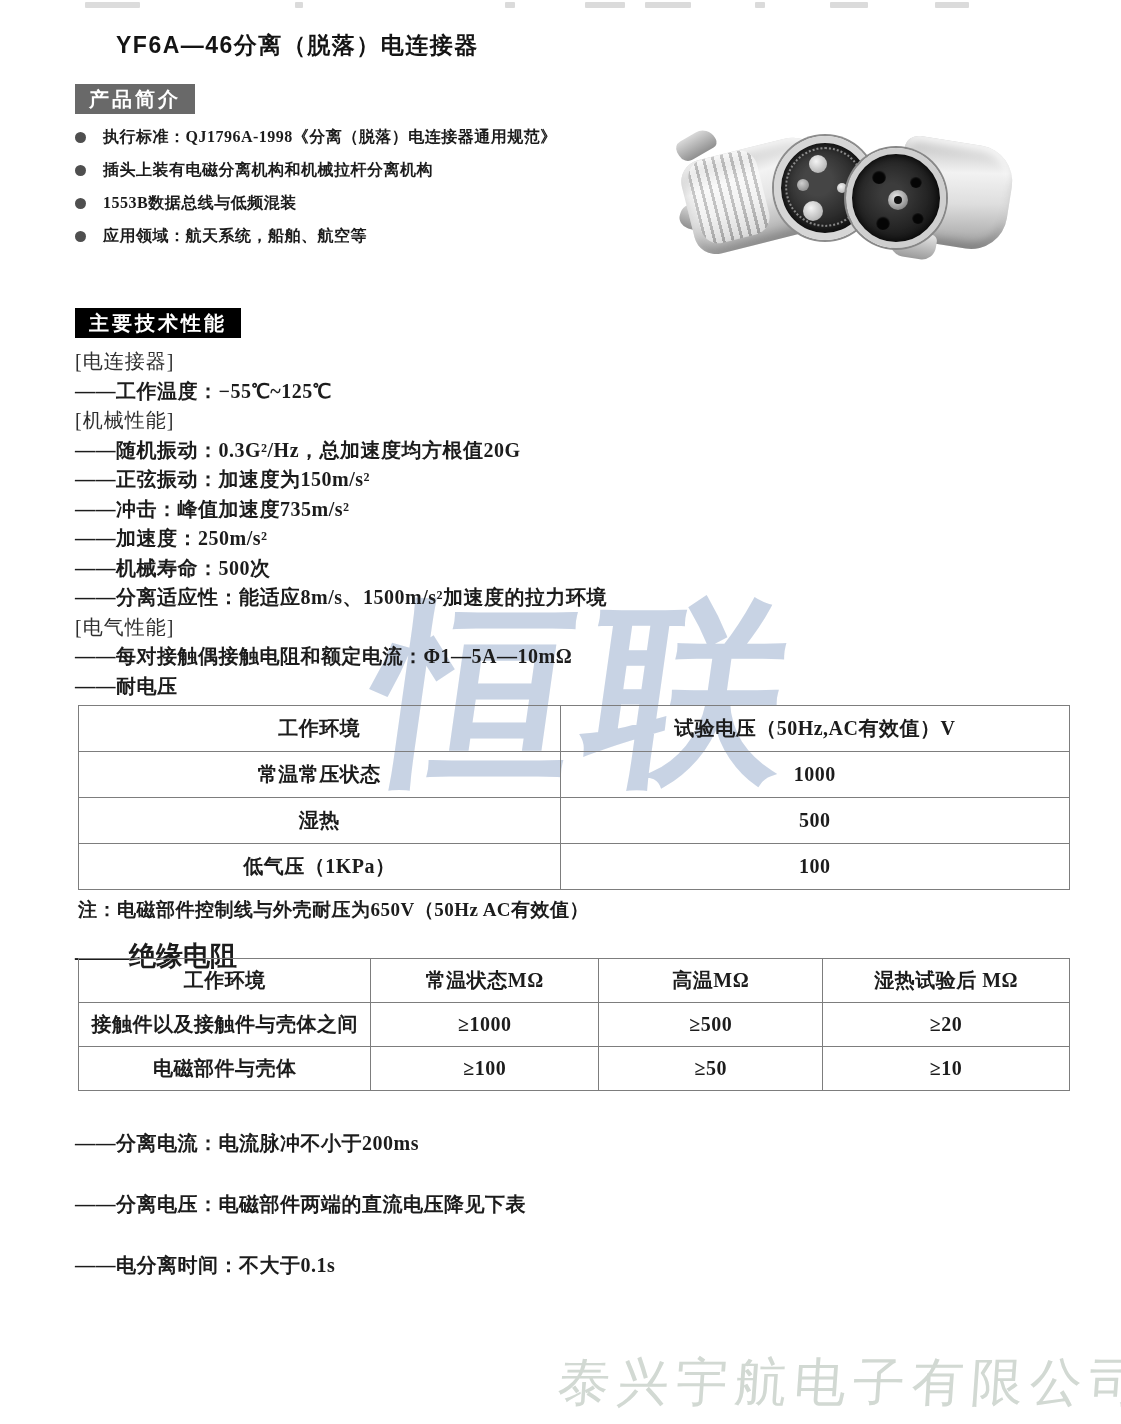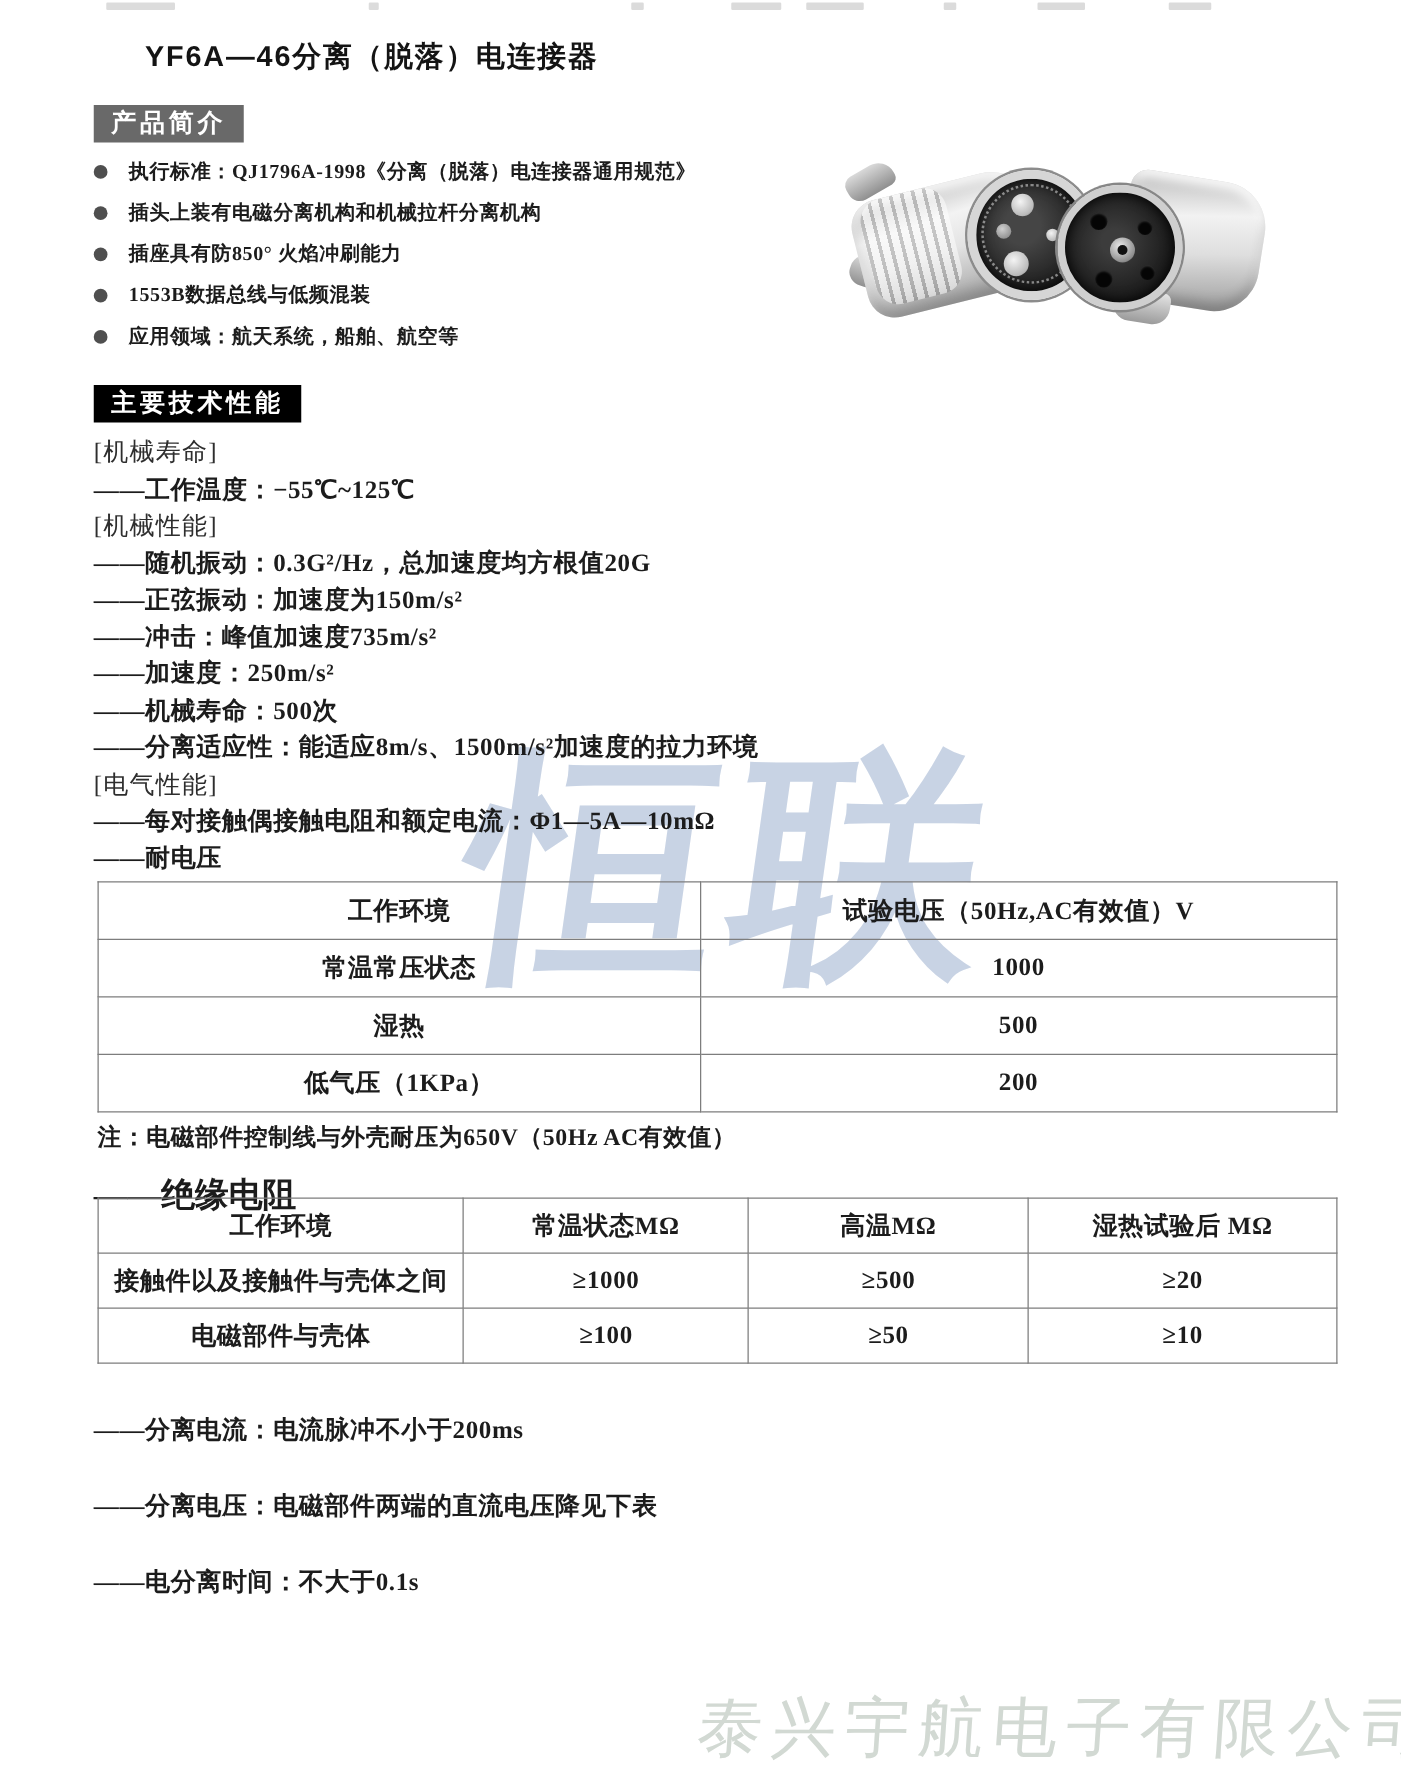--- a/index.html
+++ b/index.html
@@ -147,24 +147,20 @@
   <div class="badge badge1">产品简介</div>
 
   <ul class="bullets">
     <li>
         <span class="dot"></span>
         <span>执行标准：QJ1796A-1998《分离（脱落）电连接器通用规范》</span>
       </li>
     <li>
         <span class="dot"></span>
         <span>插头上装有电磁分离机构和机械拉杆分离机构</span>
-      </li>
-    <li>
-        <span class="dot"></span>
-        <span>插座具有防850° 火焰冲刷能力</span>
       </li>
     <li>
         <span class="dot"></span>
         <span>1553B数据总线与低频混装</span>
       </li>
     <li>
         <span class="dot"></span>
         <span>应用领域：航天系统，船舶、航空等</span>
       </li>
   </ul>
@@ -192,21 +188,21 @@
         <div class="hole hole-c"></div>
         <div class="hole hole-d"></div>
         <div class="cr-center"></div>
       </div>
     </div>
   </div>
 
   <div class="badge badge2">主要技术性能</div>
 
   <div class="tech">
-    <div class="line label">[机械寿命]</div>
+    <div class="line label">[电连接器]</div>
     <div class="line">——工作温度：−55℃~125℃</div>
     <div class="line label">[机械性能]</div>
     <div class="line">——随机振动：0.3G²/Hz，总加速度均方根值20G</div>
     <div class="line">——正弦振动：加速度为150m/s²</div>
     <div class="line">——冲击：峰值加速度735m/s²</div>
     <div class="line">——加速度：250m/s²</div>
     <div class="line">——机械寿命：500次</div>
     <div class="line">——分离适应性：能适应8m/s、1500m/s²加速度的拉力环境</div>
     <div class="line label">[电气性能]</div>
     <div class="line">——每对接触偶接触电阻和额定电流：Φ1—5A—10mΩ</div>
@@ -226,21 +222,21 @@
       <tr>
         <td>常温常压状态</td>
         <td class="num">1000</td>
       </tr>
       <tr>
         <td>湿热</td>
         <td class="num">500</td>
       </tr>
       <tr>
         <td>低气压（1KPa）</td>
-        <td class="num">200</td>
+        <td class="num">100</td>
       </tr>
     </tbody>
   </table>
 
   <div class="note">注：电磁部件控制线与外壳耐压为650V（50Hz AC有效值）</div>
 
   <div class="ins-label">——绝缘电阻</div>
 
   <table class="spec t2">
     <colgroup>

